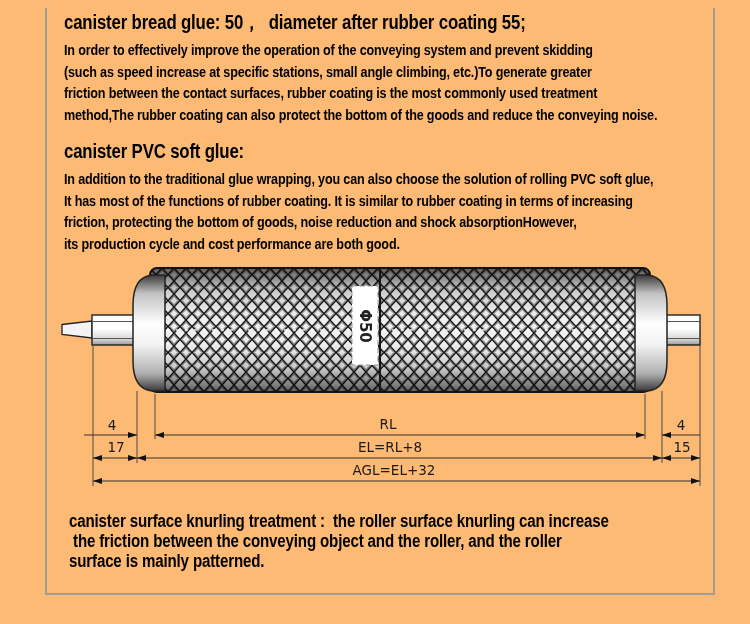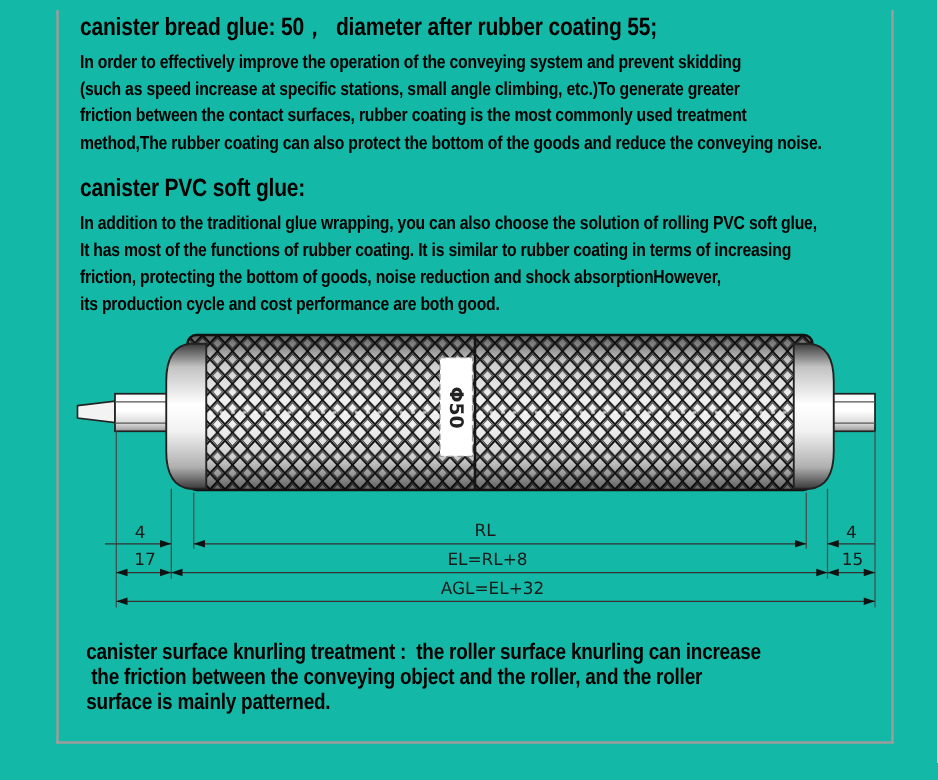--- a/index.html
+++ b/index.html
@@ -1,17 +1,17 @@
 <!DOCTYPE html>
 <html><head>
 <meta charset="utf-8">
 <style>
   html,body { margin:0; padding:0; background:#fff; }
   .page {
-    position:relative; width:750px; height:624px; background:#14b8a6;
+    position:relative; width:750px; height:624px; background:#fdba74;
     overflow:hidden; font-family:"Liberation Sans", sans-serif; color:#000;
   }
   .frame {
     position:absolute; left:45px; top:8px; width:670px; height:587px;
     box-sizing:border-box;
     border-left:2px solid #9c9c9c; border-right:2px solid #9c9c9c;
     border-bottom:2px solid #9c9c9c;
   }
   .squeeze { transform:scaleX(0.84); transform-origin:0 0; }
   .content { position:absolute; left:64px; top:10px; width:760px; }

